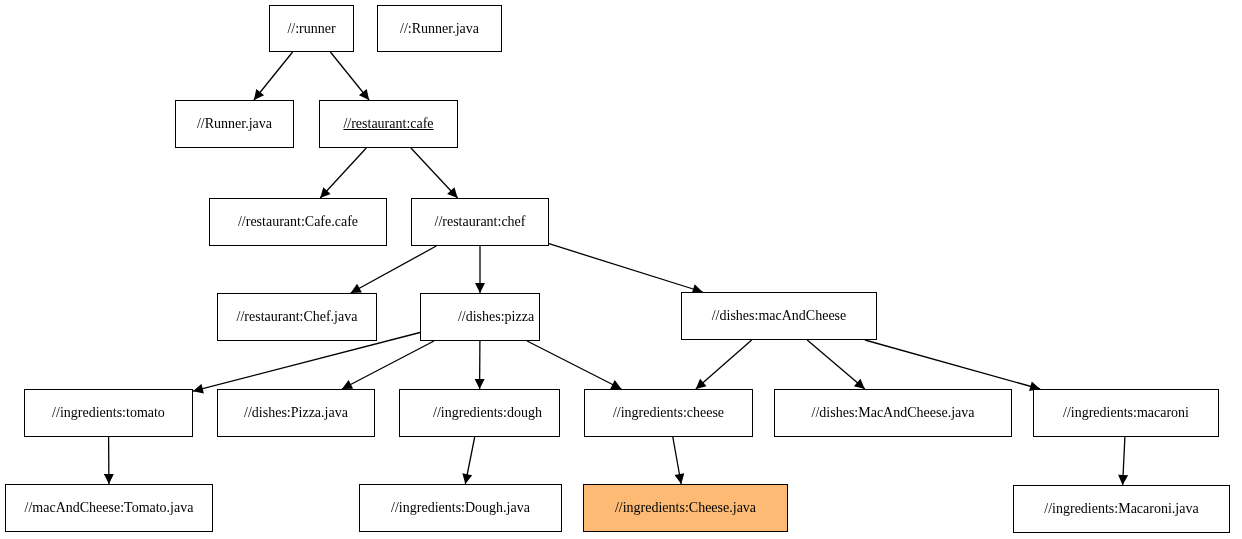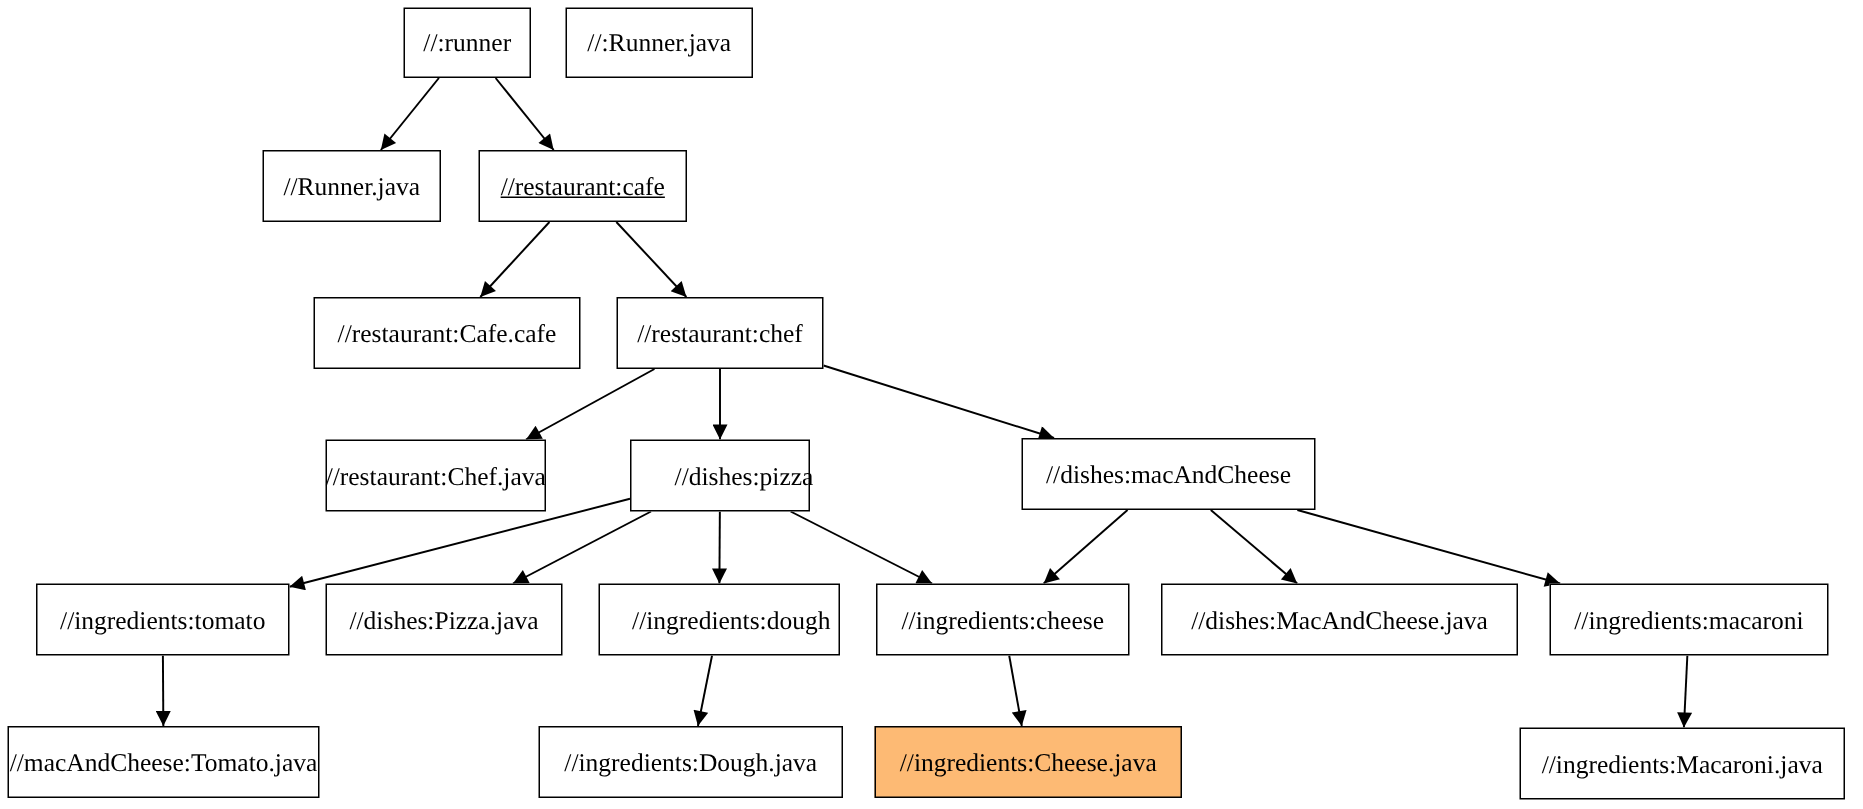--- a/index.html
+++ b/index.html
@@ -25,21 +25,21 @@
   .node {
     position: absolute;
     box-sizing: border-box;
     background: #ffffff;
     border: 1.4px solid #000000;
     display: flex;
     align-items: center;
     justify-content: center;
   }
   .node-label {
-    font-size: 17px;
+    font-size: 14px;
     color: #000000;
     white-space: nowrap;
     line-height: 1;
   }
   .edge-line {
     fill: none;
   }
 </style>
 </head>
 <body style="background: rgb(255, 255, 255);">
@@ -84,21 +84,21 @@
       </div>
       <div class="node" style="left: 319px; top: 100px; width: 139px; height: 48px; background: rgb(255, 255, 255); border-color: rgb(0, 0, 0);">
         <span class="node-label" style="color: rgb(0, 0, 0); text-decoration: underline;">//restaurant:cafe</span>
       </div>
       <div class="node" style="left: 209px; top: 198px; width: 178px; height: 48px; background: rgb(255, 255, 255); border-color: rgb(0, 0, 0);">
         <span class="node-label" style="color: rgb(0, 0, 0);">//restaurant:Cafe.cafe</span>
       </div>
       <div class="node" style="left: 411px; top: 198px; width: 138px; height: 48px; background: rgb(255, 255, 255); border-color: rgb(0, 0, 0);">
         <span class="node-label" style="color: rgb(0, 0, 0);">//restaurant:chef</span>
       </div>
-      <div class="node" style="left: 217px; top: 293px; width: 147px; height: 48px; background: rgb(255, 255, 255); border-color: rgb(0, 0, 0);">
+      <div class="node" style="left: 217px; top: 293px; width: 160px; height: 48px; background: rgb(255, 255, 255); border-color: rgb(0, 0, 0);">
         <span class="node-label" style="color: rgb(0, 0, 0);">//restaurant:Chef.java</span>
       </div>
       <div class="node" style="left: 420px; top: 293px; width: 120px; height: 48px; background: rgb(255, 255, 255); border-color: rgb(0, 0, 0); padding-left: 32px;">
         <span class="node-label" style="color: rgb(0, 0, 0);">//dishes:pizza</span>
       </div>
       <div class="node" style="left: 681px; top: 292px; width: 196px; height: 48px; background: rgb(255, 255, 255); border-color: rgb(0, 0, 0);">
         <span class="node-label" style="color: rgb(0, 0, 0);">//dishes:macAndCheese</span>
       </div>
       <div class="node" style="left: 24px; top: 389px; width: 169px; height: 48px; background: rgb(255, 255, 255); border-color: rgb(0, 0, 0);">
         <span class="node-label" style="color: rgb(0, 0, 0);">//ingredients:tomato</span>

